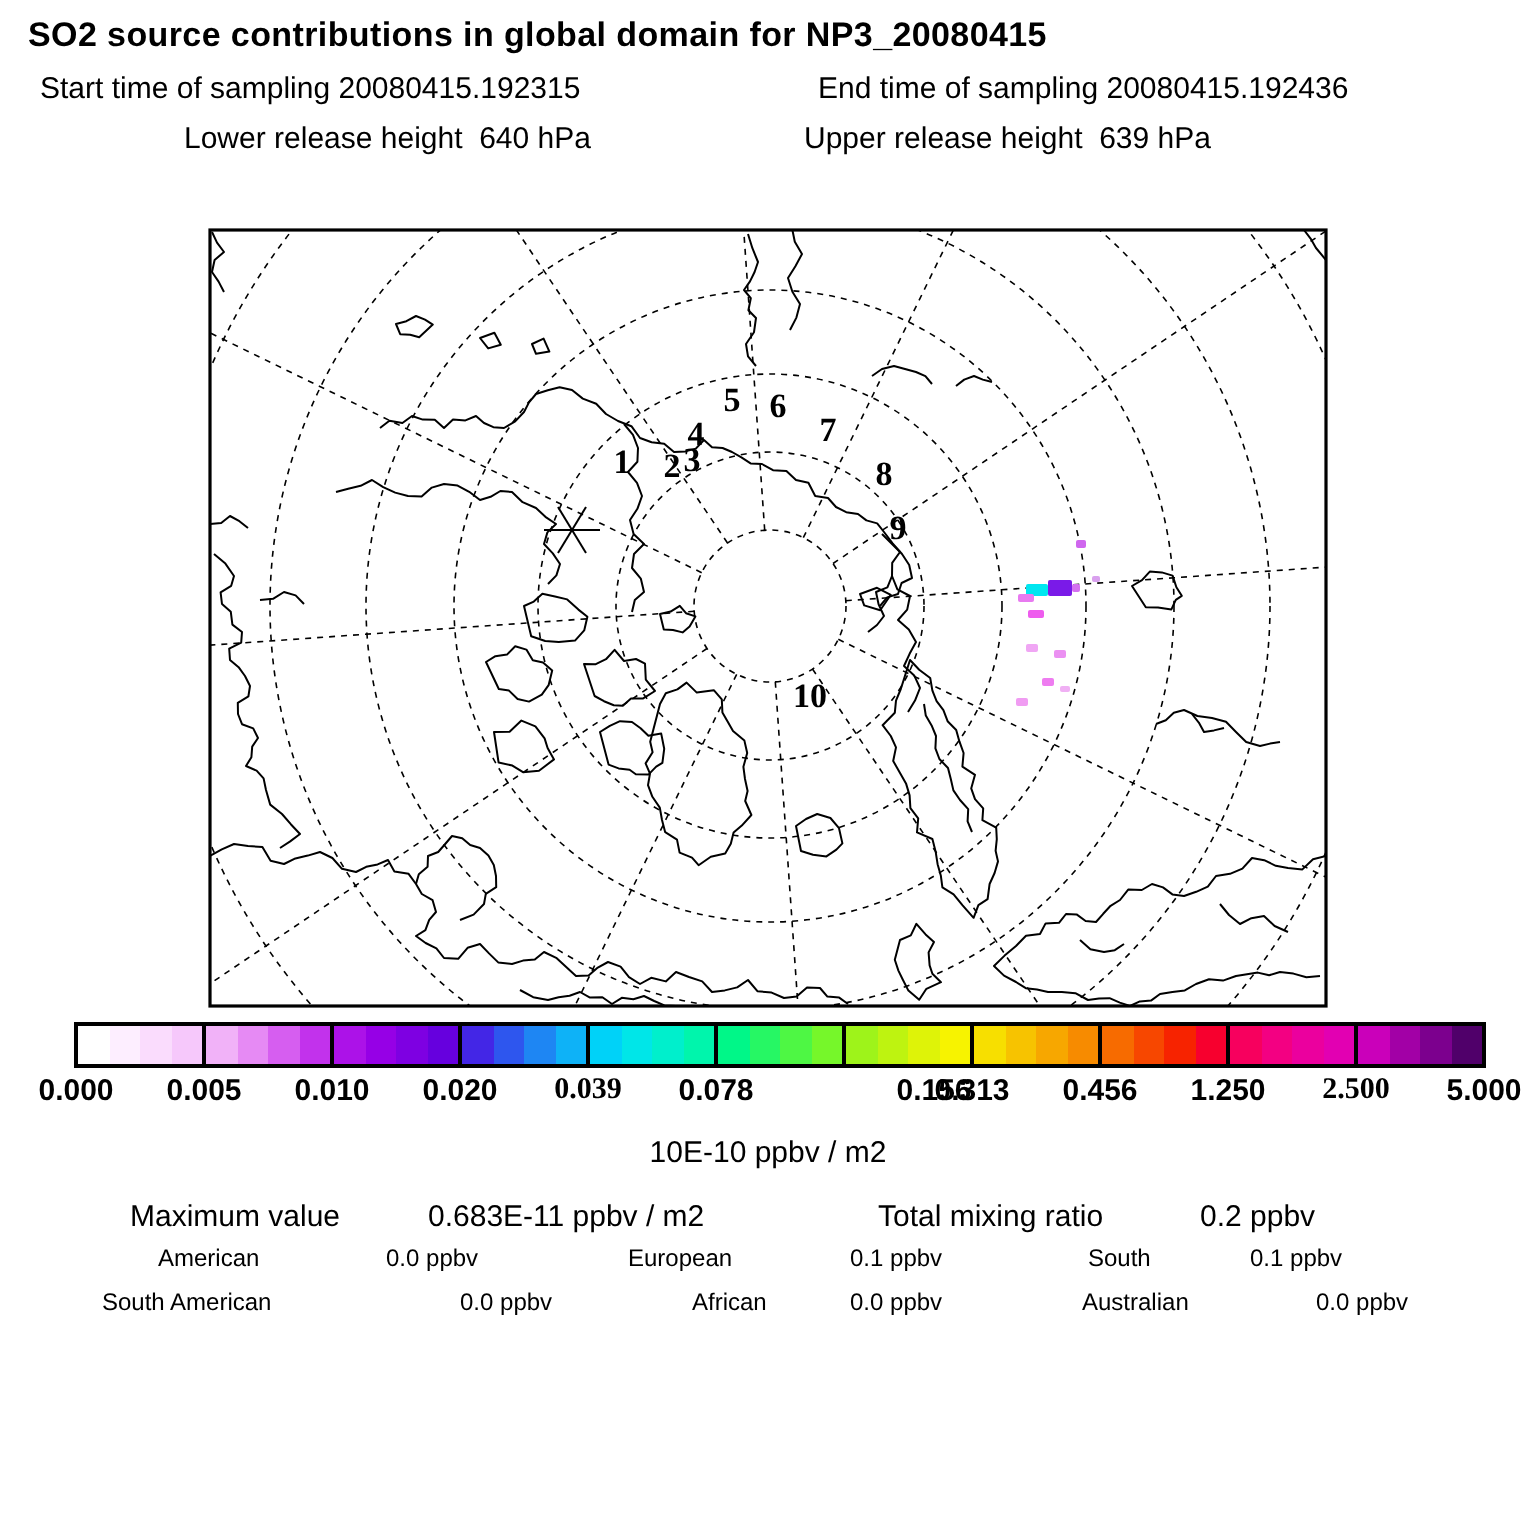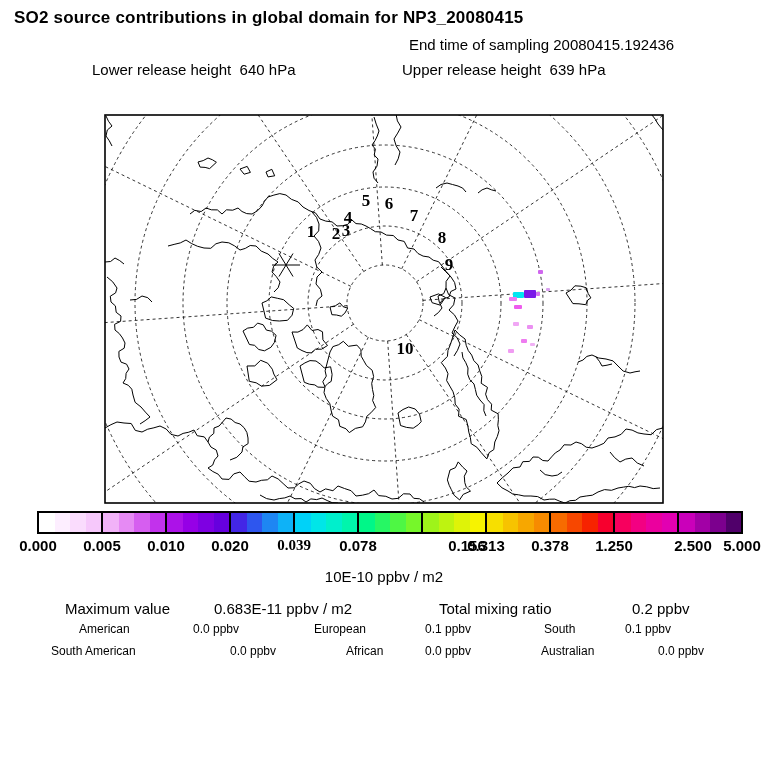--- a/index.html
+++ b/index.html
@@ -19,20 +19,21 @@
   #units{top:568px;left:0;width:768px;text-align:center;font-size:15px;}
   .stat1{top:600px;font-size:15px;}
   .stat2{font-size:12px;}
 </style>
 </head>
 <body>
 
 <div id="page">
 
   <div id="title" class="abs">SO2 source contributions in global domain for NP3_20080415</div>
+  <div class="abs hline" style="top:36px;left:20px">Start time of sampling 20080415.192315</div>
   <div class="abs hline" style="top:36px;left:409px">End time of sampling 20080415.192436</div>
   <div class="abs hline" style="top:61px;left:92px">Lower release height  640 hPa</div>
   <div class="abs hline" style="top:61px;left:402px">Upper release height  639 hPa</div>
 
   <svg id="mapsvg" width="768" height="768">
       <defs>
         <clipPath id="fclip">
           <rect x="105" y="115" width="558" height="388"></rect>
         </clipPath>
       </defs>
@@ -173,31 +174,31 @@
     </div>
   <div id="tickrow">
       <span class="tick" style="left: 38px;">0.000</span>
       <span class="tick" style="left: 102px; text-align: center;">0.005</span>
       <span class="tick" style="left: 166px;">0.010</span>
       <span class="tick" style="left: 230px;">0.020</span>
       <span class="tick" style="left: 294px; font-family: Liberation Serif, serif;">0.039</span>
       <span class="tick" style="left: 358px;">0.078</span>
       <span class="tick" style="left: 422px; margin-left: 45px;">0.156</span>
       <span class="tick" style="left: 486px;">0.313</span>
-      <span class="tick" style="left: 550px;">0.378</span>
+      <span class="tick" style="left: 550px;">0.456</span>
       <span class="tick" style="left: 614px;">1.250</span>
-      <span class="tick" style="left: 693px;">2.500</span>
+      <span class="tick" style="left: 678px; font-family: Liberation Serif, serif;">2.500</span>
       <span class="tick" style="left: 742px;">5.000</span>
     </div>
   <div id="units" class="abs">10E-10 ppbv / m2</div>
 
   <div class="abs stat1" style="left:65px">Maximum value</div>
   <div class="abs stat1" style="left:214px">0.683E-11 ppbv / m2</div>
   <div class="abs stat1" style="left:439px">Total mixing ratio</div>
-  <div class="abs stat1" style="left:632px">0.2 ppbv</div>
+  <div class="abs stat1" style="left:600px">0.2 ppbv</div>
   <div id="regionrows">
       <div class="abs stat2" style="top: 622px; left: 79px;">American</div>
       <div class="abs stat2" style="top: 622px; left: 193px;">0.0 ppbv</div>
       <div class="abs stat2" style="top: 622px; left: 314px;">European</div>
       <div class="abs stat2" style="top: 622px; left: 425px;">0.1 ppbv</div>
       <div class="abs stat2" style="top: 622px; left: 544px;">South</div>
       <div class="abs stat2" style="top: 622px; left: 625px;">0.1 ppbv</div>
       <div class="abs stat2" style="top: 644px; left: 51px;">South American</div>
       <div class="abs stat2" style="top: 644px; left: 230px;">0.0 ppbv</div>
       <div class="abs stat2" style="top: 644px; left: 346px;">African</div>

